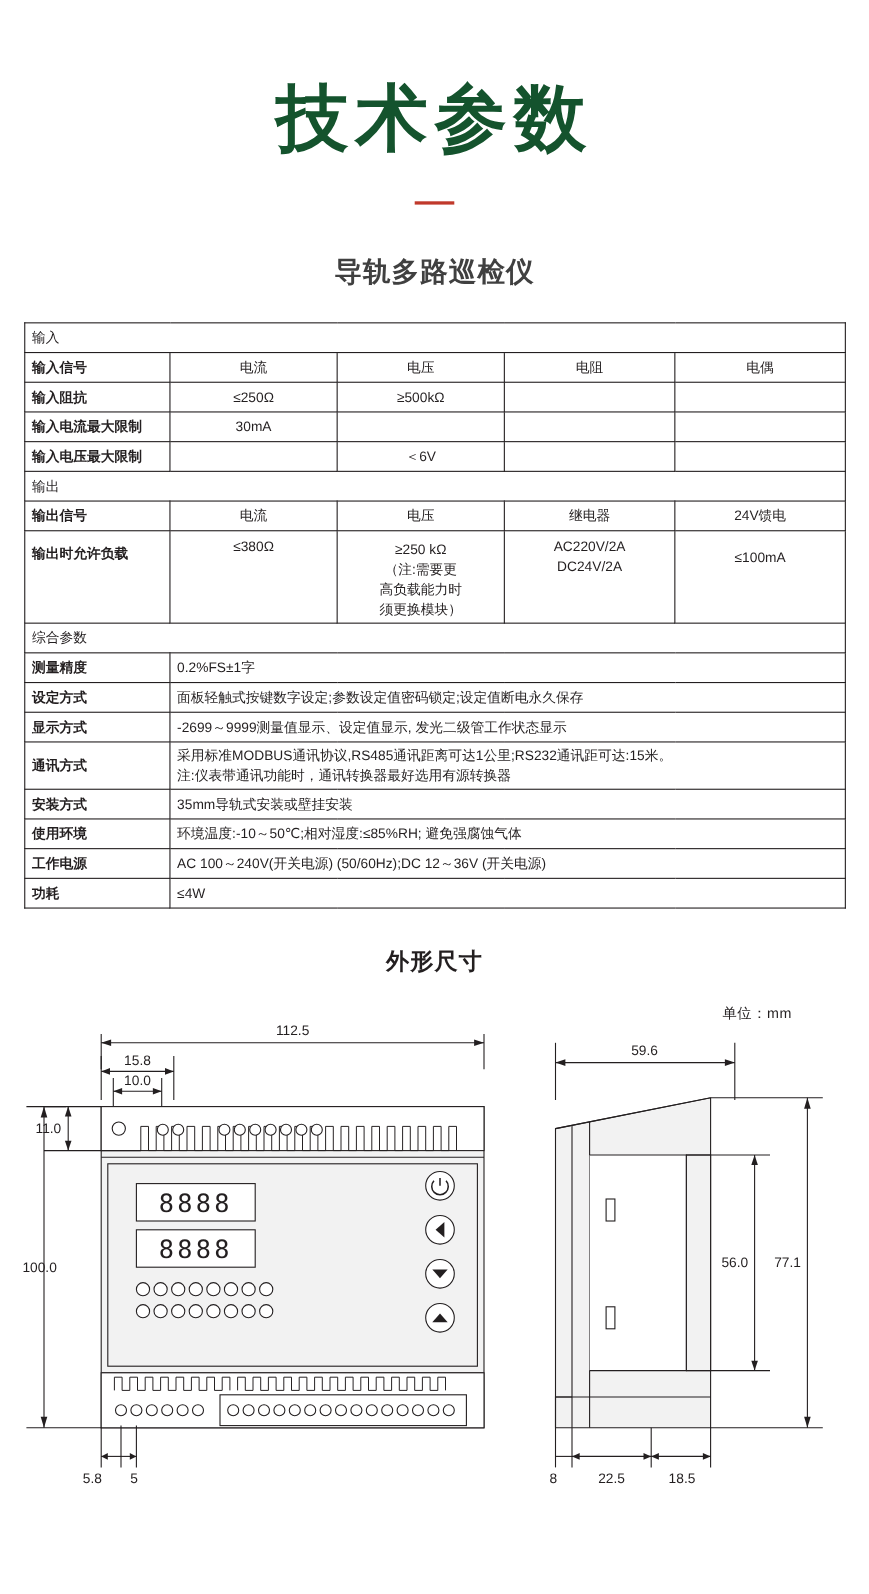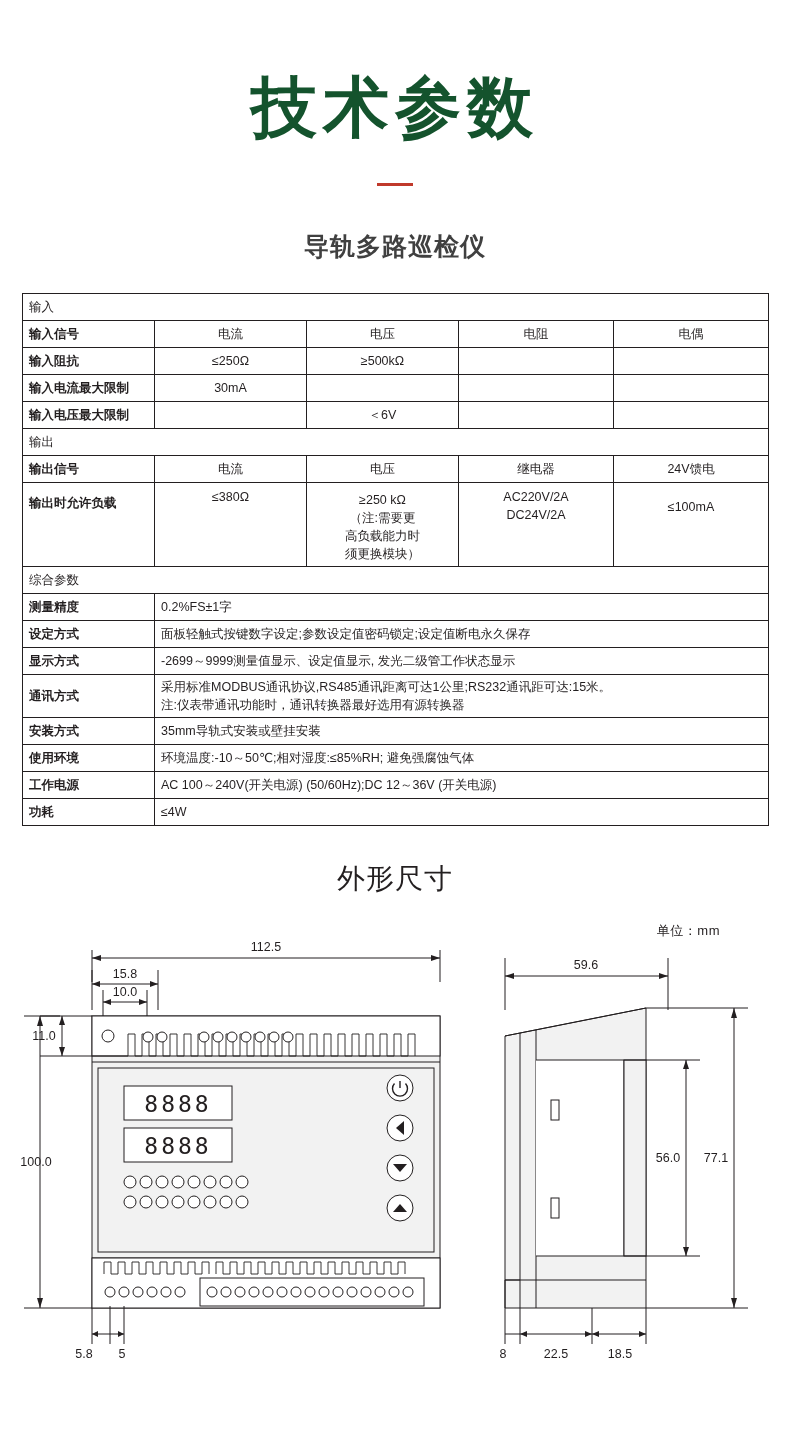--- a/index.html
+++ b/index.html
@@ -74,22 +74,22 @@
   .multi {
     text-align: center;
     line-height: 1.6;
   }
   .wide-note {
     line-height: 1.5;
   }
   
   .dim-title {
     text-align: center;
-    font-size: 28px;
-    font-weight: normal;
+    font-size: 21px;
+    font-weight: bold;
     margin-top: 34px;
     letter-spacing: 1px;
   }
   .draw-area {
     position: relative;
     width: 790px;
     height: 470px;
     margin-top: 12px;
   }
   .draw-area svg {

